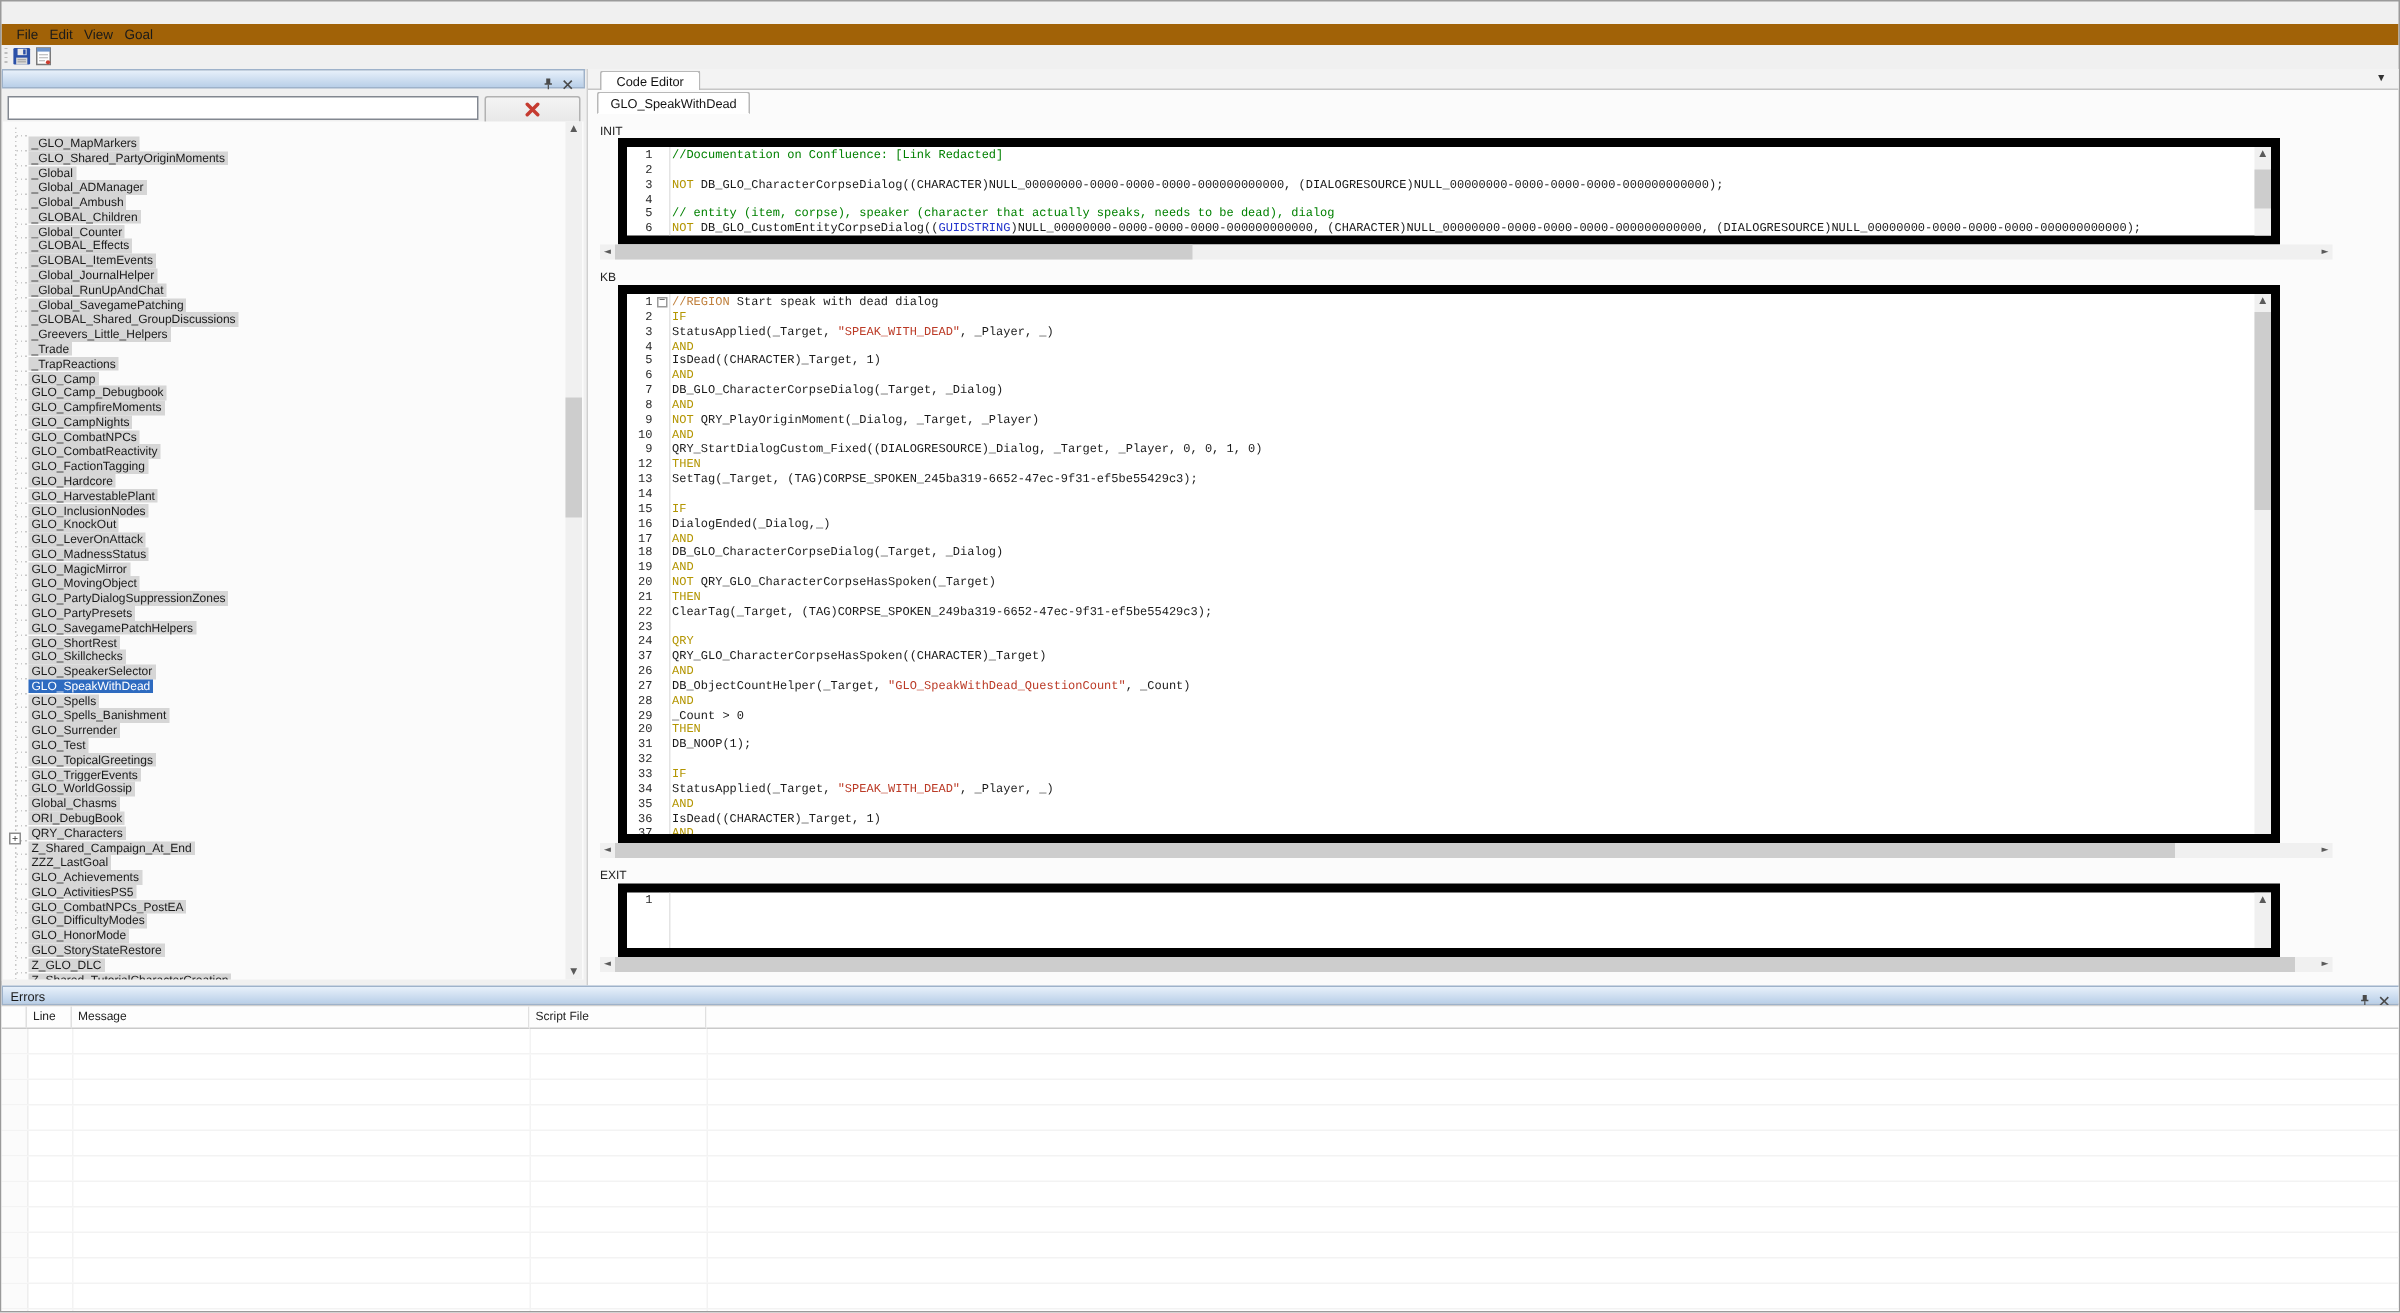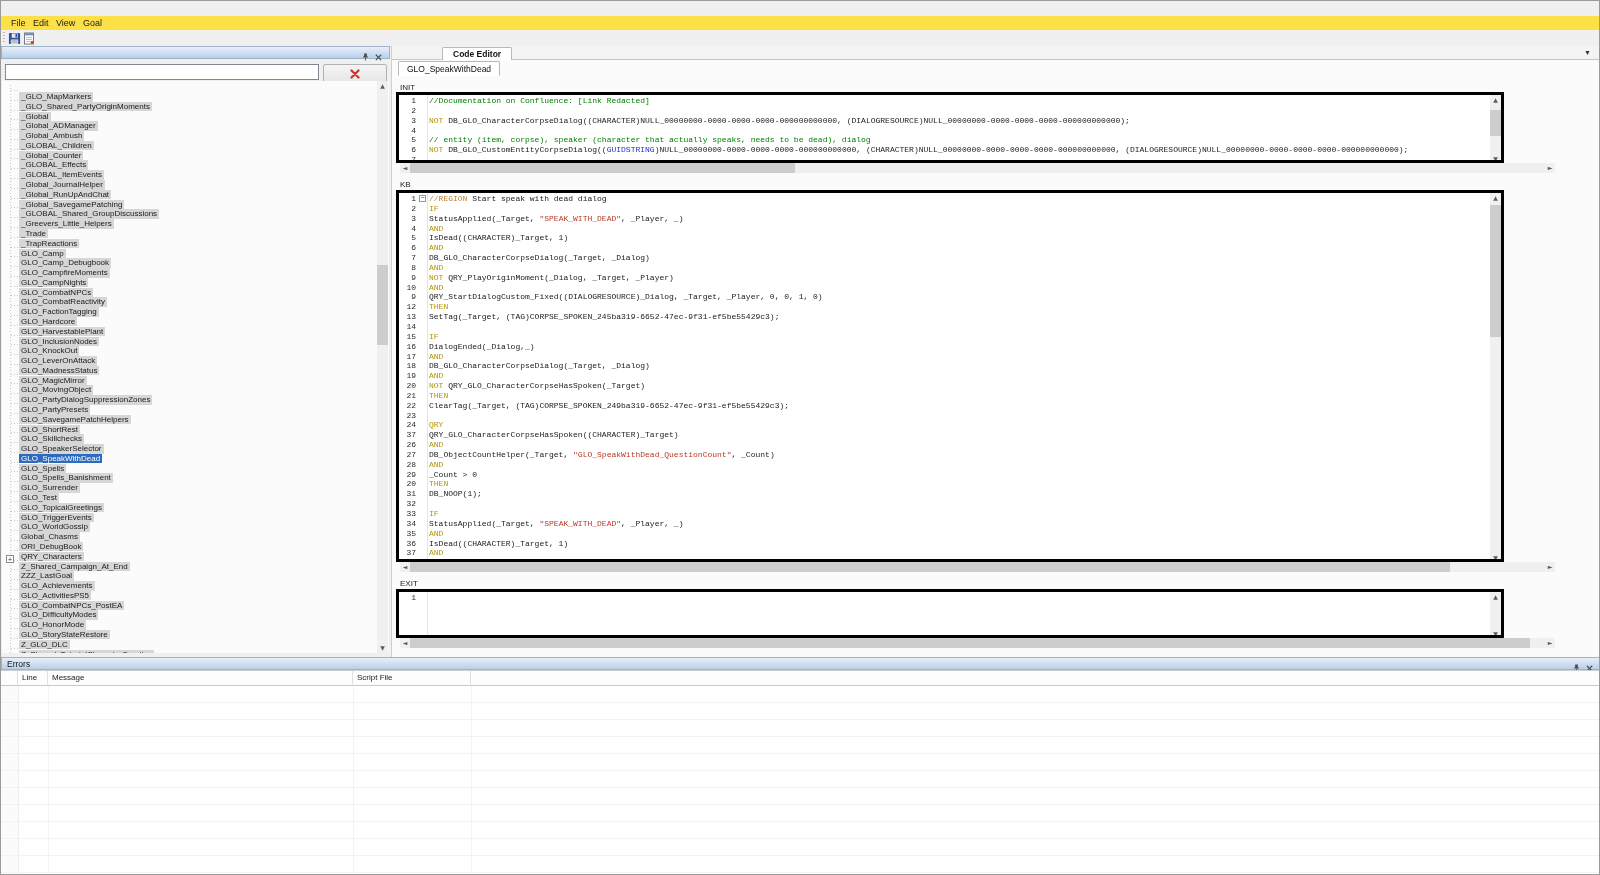--- a/index.html
+++ b/index.html
@@ -5,21 +5,21 @@
   html,body{margin:0;padding:0;background:#d8d8d8;}
   #win{position:relative;width:1600px;height:875px;background:#f0f0f0;overflow:hidden;
        font-family:"Liberation Sans","DejaVu Sans",sans-serif;box-sizing:border-box;border:1px solid #9a9a9a;}
   
   #titlebar{position:absolute;left:0;top:0;width:100%;height:15px;background:#ffffff;}
   #app-icon{position:absolute;left:6px;top:2px;width:11px;height:11px;}
   #title-text{position:absolute;left:22px;top:2px;font-size:9px;color:#111;}
   .winbtn{position:absolute;top:0;width:26px;height:15px;text-align:center;}
   .winbtn svg{margin-top:3px;}
   #btn-min{right:76px;} #btn-max{right:44px;} #btn-close{right:12px;}
-  #menubar{position:absolute;left:0;top:15px;width:100%;height:14px;background:#fde047;}
+  #menubar{position:absolute;left:0;top:15px;width:100%;height:14px;background:#a16207;}
   .menu-item{position:absolute;top:1px;font-size:9px;color:#1a1a1a;padding:1px 4px;}
   #toolbar{position:absolute;left:0;top:29px;width:100%;height:16px;background:#f0f0f0;border-bottom:1px solid #e2e2e2;}
   #toolbar .grip{position:absolute;left:2px;top:2px;width:2px;height:11px;
       background:repeating-linear-gradient(#bdbdbd 0 1px,#f0f0f0 1px 3px);}
   .tbtn{position:absolute;top:1px;width:16px;height:14px;}
   
   .caption{position:absolute;height:13px;background:linear-gradient(#e7f0fa,#b9cfe8);border:1px solid #9eb2ca;box-sizing:border-box;}
   .caption .cap-text{position:absolute;left:5px;top:1px;font-size:8.5px;color:#1a1a1a;}
   .capbtn{position:absolute;top:1px;width:11px;height:11px;}
   
@@ -44,27 +44,27 @@
   
   .sb{position:absolute;background:#f0f0f0;}
   .sb .sbtn{position:absolute;color:#5a5a5a;font-size:6px;text-align:center;font-family:"DejaVu Sans",sans-serif;}
   .sb .thumb{position:absolute;background:#cdcdcd;}
   .sbv{width:11px;} .sbv .sbtn{left:0;width:11px;height:10px;line-height:10px;}
   .sbh{height:10px;} .sbh .sbtn{top:0;height:10px;width:10px;line-height:10px;}
   
   #code-dock{position:absolute;left:390px;top:45px;width:1210px;height:611px;background:#fbfbfb;border-left:1px solid #cfcfcf;box-sizing:border-box;}
   #strip1{position:absolute;left:0;top:0;width:100%;height:14px;background:#f3f3f3;border-bottom:1px solid #c6c6c6;box-sizing:border-box;}
   #tab-code-editor{position:absolute;left:8px;top:1px;height:13px;background:#fff;border:1px solid #b8b8b8;border-bottom:none;
-      border-radius:2px 2px 0 0;font-size:8.5px;font-weight:bold;color:#111;padding:1px 10px 0;box-sizing:border-box;margin-left:42px;}
+      border-radius:2px 2px 0 0;font-size:8.5px;font-weight:normal;color:#111;padding:1px 10px 0;box-sizing:border-box;}
   #strip1-drop{position:absolute;right:10px;top:3px;font-size:7px;color:#333;}
   #strip2{position:absolute;left:0;top:14px;width:100%;height:16px;}
   #tab-doc{position:absolute;left:6px;top:1px;height:15px;background:#fff;border:1px solid #b8b8b8;border-bottom:1px solid #fff;
       font-size:8.5px;color:#111;padding:2px 8px 0;box-sizing:border-box;border-radius:2px 2px 0 0;}
   .section-label{position:absolute;left:8px;font-size:8px;color:#222;}
-  .editor-box{position:absolute;left:4px;width:1108px;background:#fff;border:3px solid #000000;box-sizing:border-box;overflow:hidden;}
+  .editor-box{position:absolute;left:20px;width:1108px;background:#fff;border:6px solid #000000;box-sizing:border-box;overflow:hidden;}
   .lines{position:absolute;left:0;top:1px;right:11px;}
   .editor-box::before{content:"";position:absolute;left:28px;top:0;bottom:0;width:1px;background:#e4e4e4;}
   .cline{height:9.85px;line-height:9.85px;white-space:nowrap;font-family:"Liberation Mono","DejaVu Sans Mono",monospace;font-size:8px;}
   .lnum{display:inline-block;width:17px;text-align:right;padding-right:3px;color:#2b2b2b;}
   .fold{display:inline-block;width:10px;}
   .foldbox{display:inline-block;width:7px;height:7px;border:1px solid #9a9a9a;background:#fff;color:#333;
       font-size:7px;line-height:5px;text-align:center;box-sizing:border-box;vertical-align:1px;}
   .tk-d{color:#1a1a1a;} .tk-k{color:#b39500;} .tk-c{color:#008000;} .tk-s{color:#bb3a26;} .tk-g{color:#2233cc;} .tk-r{color:#c0803d;}
   
   #errors-dock{position:absolute;left:0;top:656px;width:1600px;height:281px;background:#fff;}

